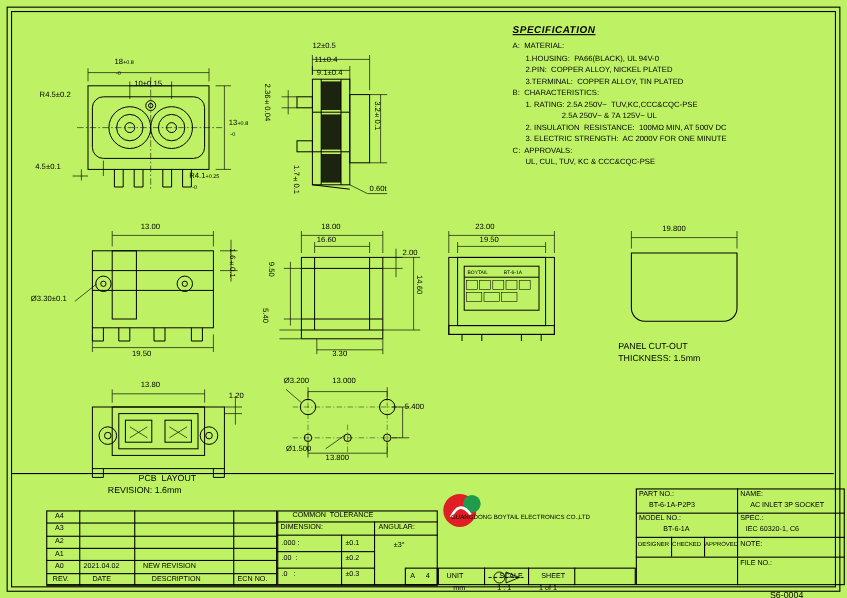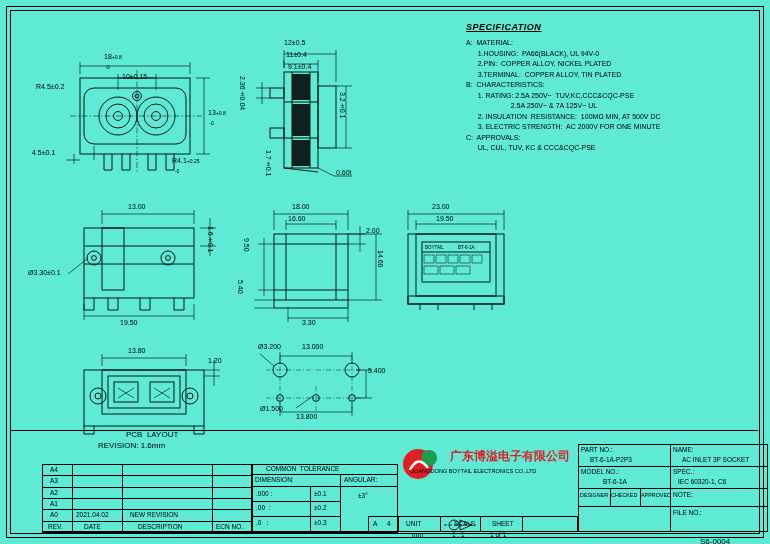--- a/index.html
+++ b/index.html
@@ -1,17 +1,17 @@
 <!DOCTYPE html>
 <html><head>
 <meta charset="utf-8">
 <style>
   html,body{margin:0;padding:0;background:#ffffff;}
   body{width:770px;height:544px;font-family:"Liberation Sans",sans-serif;color:#000;}
-  #sheet{position:relative;width:770px;height:544px;overflow:hidden;background:#5eead4;}
+  #sheet{position:relative;width:770px;height:544px;overflow:hidden;background:#bef264;}
   .frame{position:absolute;left:6px;top:6px;width:756px;height:530px;border:1.5px solid #000;}
   .frame2{position:absolute;left:10px;top:10px;width:748px;height:522px;border:0.8px solid #000;}
   .abs{position:absolute;}
   .txt{font-size:7px;line-height:9px;white-space:pre;}
   .txt8{font-size:8px;line-height:10px;white-space:pre;}
   .ln{position:absolute;background:#000;}
   .h{height:1px;}
   .v{width:1px;}
   .box{position:absolute;border:1px solid #000;box-sizing:border-box;}
   
@@ -247,20 +247,35 @@
         <rect x="80" y="47" width="10" height="8"></rect>
         <rect x="32" y="58" width="14" height="8"></rect>
         <rect x="48" y="58" width="14" height="8"></rect>
         <rect x="64" y="58" width="14" height="8"></rect>
       </g>
     </svg>
     <div class="abs txt" style="left:40px;top:-6px;">23.00</div>
     <div class="abs txt" style="left:44px;top:6px;">19.50</div>
   </div>
 
+  <div class="abs" style="left:552px;top:208px;width:180px;height:130px;">
+    <svg width="180" height="110" viewBox="0 0 180 110">
+      <g stroke="#000" fill="none" stroke-width="1">
+        <path d="M22 22 h96 v50 a12 12 0 0 1 -12 12 h-72 a12 12 0 0 1 -12 -12 z"></path>
+      </g>
+      <g stroke="#000" fill="none" stroke-width="0.6">
+        <line x1="22" y1="18" x2="22" y2="2"></line>
+        <line x1="118" y1="18" x2="118" y2="2"></line>
+        <line x1="22" y1="8" x2="118" y2="8"></line>
+      </g>
+    </svg>
+    <div class="abs txt" style="left:50px;top:-4px;">19.800</div>
+    <div class="abs txt8" style="left:10px;top:102px;">PANEL CUT-OUT</div>
+    <div class="abs txt8" style="left:10px;top:113px;">THICKNESS: 1.5mm</div>
+  </div>
 
   <div class="abs" style="left:68px;top:352px;width:180px;height:90px;">
     <svg width="180" height="90" viewBox="0 0 180 90">
       <g stroke="#000" fill="none" stroke-width="0.9">
         <rect x="16" y="18" width="120" height="56"></rect>
         <rect x="34" y="18" width="84" height="44"></rect>
         <rect x="40" y="24" width="72" height="32"></rect>
         <circle cx="30" cy="44" r="8"></circle>
         <circle cx="30" cy="44" r="3"></circle>
         <circle cx="122" cy="44" r="8"></circle>
@@ -394,21 +409,20 @@
       </g>
     </svg>
 
     <div class="abs" style="left:388px;top:14px;width:130px;height:46px;">
       <svg width="48" height="40" viewBox="0 0 48 40">
         <circle cx="20" cy="20" r="15" fill="#e01f24"></circle>
         <circle cx="31" cy="14" r="8" fill="#1f9b4b"></circle>
         <path d="M12 26 Q20 10 30 24" stroke="#fff" stroke-width="2.4" fill="none"></path>
       </svg>
     </div>
-    <div class="abs" style="left:440px;top:18px;font-size:12px;color:#e01f24;font-weight:bold;white-space:nowrap;">广东博溢电子有限公司</div>
     <div class="abs" style="left:400px;top:38px;font-size:5.6px;color:#000;white-space:nowrap;">GUANGDONG BOYTAIL ELECTRONICS CO.,LTD</div>
 
     <div class="box" style="left:568px;top:14px;width:190px;height:88px;"></div>
     <div class="ln h" style="left:568px;top:36px;width:190px;"></div>
     <div class="ln h" style="left:568px;top:58px;width:190px;"></div>
     <div class="ln h" style="left:568px;top:76px;width:190px;"></div>
     <div class="ln v" style="left:660px;top:14px;height:44px;"></div>
     <div class="ln v" style="left:600px;top:58px;height:18px;"></div>
     <div class="ln v" style="left:630px;top:58px;height:18px;"></div>
     <div class="ln v" style="left:660px;top:58px;height:18px;"></div>

